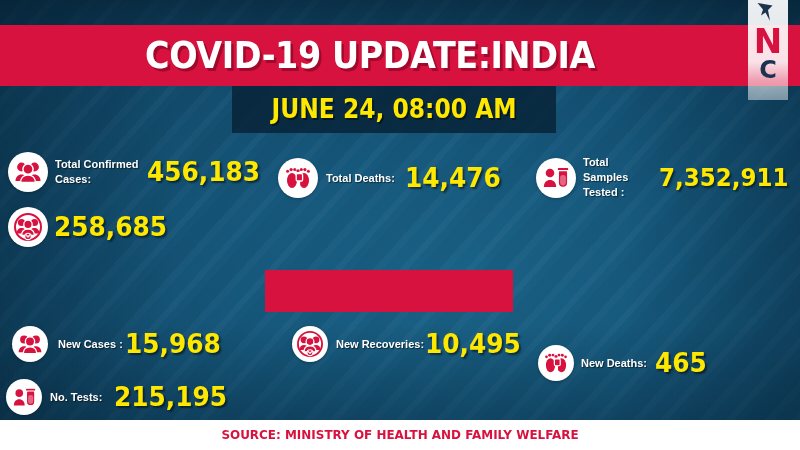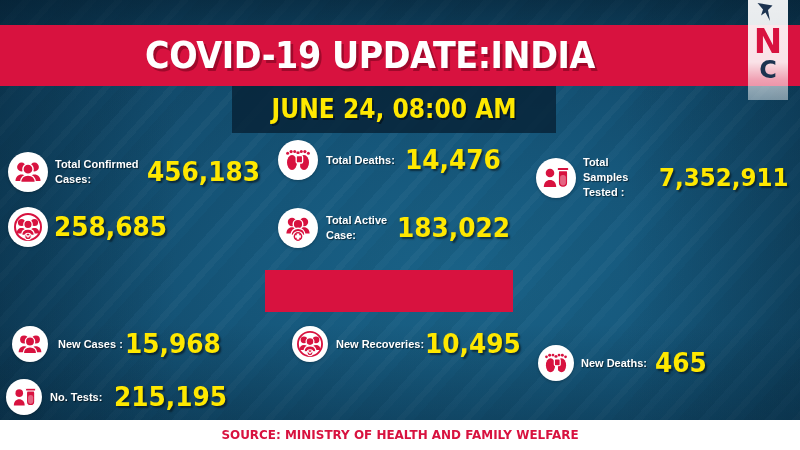--- a/index.html
+++ b/index.html
@@ -272,58 +272,41 @@
         <path d="M15.6 20.5 c0-3.5 2.2-5.5 4.9-5.5 s4.9 2 4.9 5.5z" fill="#d8123f"></path>
         <circle cx="14" cy="11.4" r="4.2" fill="#d8123f" stroke="#ffffff" stroke-width="1.3"></circle>
         <path d="M7.6 22.4 c0-4 2.7-6.3 6.4-6.3 s6.4 2.3 6.4 6.3z" fill="#d8123f" stroke="#ffffff" stroke-width="1.3"></path>
         <circle cx="14" cy="23.4" r="3.2" fill="#d8123f" stroke="#ffffff" stroke-width="1.1"></circle>
         <path d="M12.9 22.3 h2.2 v-1.1 h1.1 v2.2 h-1.1 v1.1 h-2.2 v-1.1 h-1.1 v-2.2 h1.1 z" fill="#ffffff" opacity="0.9"></path>
       </svg>
     </div>
     <div class="val" style="margin-left:6px;">258,685</div>
   </div>
 
-  <div class="stat" style="left:278px; top:140px;">
+  <div class="stat" style="left:278px; top:158px;">
     <div class="icon-circle">
       <svg width="26" height="24" viewBox="0 0 26 24">
         <ellipse cx="7" cy="14.5" rx="5" ry="7.6" fill="#d8123f"></ellipse>
         <ellipse cx="19" cy="14.5" rx="5" ry="7.6" fill="#d8123f"></ellipse>
         <circle cx="2.6" cy="5.2" r="1.5" fill="#d8123f"></circle>
         <circle cx="6.1" cy="3.6" r="1.6" fill="#d8123f"></circle>
         <circle cx="9.7" cy="3.4" r="1.5" fill="#d8123f"></circle>
         <circle cx="12.6" cy="4.8" r="1.3" fill="#d8123f"></circle>
         <circle cx="13.4" cy="4.8" r="1.3" fill="#d8123f"></circle>
         <circle cx="16.3" cy="3.4" r="1.5" fill="#d8123f"></circle>
         <circle cx="19.9" cy="3.6" r="1.6" fill="#d8123f"></circle>
         <circle cx="23.4" cy="5.2" r="1.5" fill="#d8123f"></circle>
         <rect x="11.2" y="7.6" width="6.4" height="7.4" rx="1.3" fill="#d8123f" stroke="#ffffff" stroke-width="1.3"></rect>
         <line x1="14.4" y1="15" x2="14.4" y2="21" stroke="#ffffff" stroke-width="1.5"></line>
       </svg>
     </div>
     <div class="lbl one" style="margin-left:8px;">Total Deaths:</div>
     <div class="val" style="margin-left:10px;">14,476</div>
   </div>
 
-  <div class="stat" style="left:278px; top:208px;">
-    <div class="icon-circle">
-      <svg width="28" height="28" viewBox="0 0 28 28">
-        <circle cx="8" cy="8" r="4.2" fill="#d8123f"></circle>
-        <circle cx="20" cy="8" r="4.2" fill="#d8123f"></circle>
-        <path d="M2.4 19.6 c0-4 2.5-6.3 5.6-6.3 s5.6 2.3 5.6 6.3z" fill="#d8123f"></path>
-        <path d="M14.4 19.6 c0-4 2.5-6.3 5.6-6.3 s5.6 2.3 5.6 6.3z" fill="#d8123f"></path>
-        <circle cx="14" cy="10.2" r="4.8" fill="#d8123f" stroke="#ffffff" stroke-width="1.4"></circle>
-        <path d="M7 21.4 c0-4.5 3-7.1 7-7.1 s7 2.6 7 7.1z" fill="#d8123f" stroke="#ffffff" stroke-width="1.4"></path>
-        <circle cx="14" cy="22.5" r="5" fill="#d8123f" stroke="#ffffff" stroke-width="1.2"></circle>
-        <path d="M12.7 19.6 h2.6 v1.6 h1.6 v2.6 h-1.6 v1.6 h-2.6 v-1.6 h-1.6 v-2.6 h1.6 z" fill="#ffffff"></path>
-      </svg>
-    </div>
-    <div class="lbl" style="margin-left:8px;">Total Active
-  Case:</div>
-    <div class="val" style="margin-left:10px;">183,022</div>
-  </div>
 
   <div class="stat" style="left:536px; top:155px;">
     <div class="icon-circle">
       <svg width="28" height="24" viewBox="0 0 28 24">
         <circle cx="8" cy="7" r="4.3" fill="#d8123f"></circle>
         <path d="M1.8 21 c0-4.4 2.8-7 6.2-7 s6.2 2.6 6.2 7z" fill="#d8123f"></path>
         <rect x="16.2" y="2.4" width="9.6" height="19" rx="4.6" fill="#d8123f" stroke="#ffffff" stroke-width="1.4"></rect>
         <rect x="15.2" y="1.4" width="11.6" height="3.2" rx="1.2" fill="#d8123f" stroke="#ffffff" stroke-width="1.2"></rect>
         <rect x="18.1" y="9" width="5.8" height="10.4" rx="2.8" fill="#ffffff" opacity="0.35"></rect>
       </svg>

